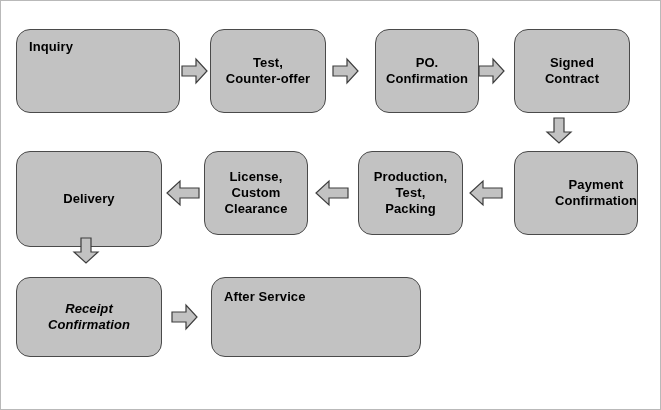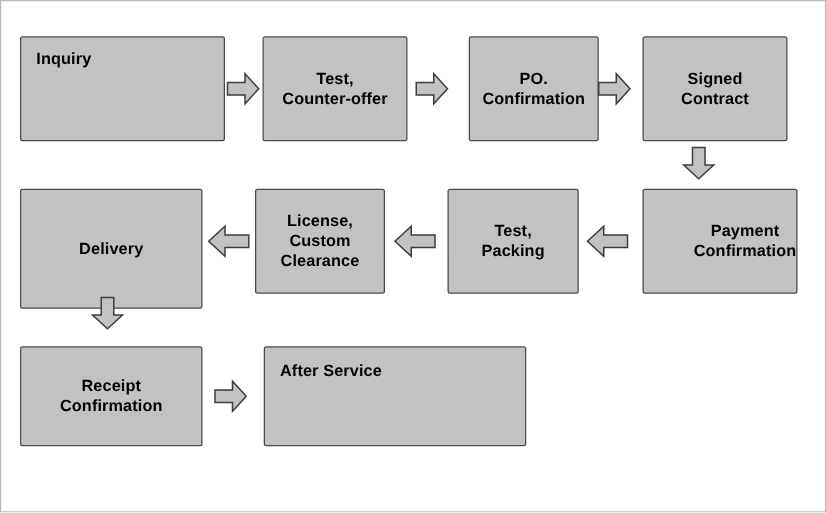--- a/index.html
+++ b/index.html
@@ -14,21 +14,21 @@
     background: #ffffff;
     border: 1px solid #b9b9b9;
     box-sizing: border-box;
     overflow: hidden;
     font-family: "Liberation Sans", sans-serif;
   }
   .node {
     position: absolute;
     background: #c2c2c2;
     border: 1px solid #4a4a4a;
-    border-radius: 2px;
+    border-radius: 14px;
     box-sizing: border-box;
     display: flex;
     flex-direction: column;
     justify-content: center;
     color: #000000;
   }
   .node.center {
     align-items: center;
     text-align: center;
   }
@@ -122,20 +122,21 @@
     <div class="node-title">Confirmation</div>
   </div>
 
   <div class="arrow" style="left:468px; top:179px; width:34px; height:26px;">
     <svg width="34" height="26" viewBox="0 0 34 26" aria-hidden="true">
       <polygon points="33,8 14,8 14,1 1,13 14,25 14,18 33,18"></polygon>
     </svg>
   </div>
 
   <div class="node center" style="left:357px; top:150px; width:105px; height:84px;">
+    <div class="node-title">Production,</div>
     <div class="node-title">Test,</div>
     <div class="node-title">Packing</div>
   </div>
 
   <div class="arrow" style="left:314px; top:179px; width:34px; height:26px;">
     <svg width="34" height="26" viewBox="0 0 34 26" aria-hidden="true">
       <polygon points="33,8 14,8 14,1 1,13 14,25 14,18 33,18"></polygon>
     </svg>
   </div>
 
@@ -154,21 +155,21 @@
   <div class="node center" style="left:15px; top:150px; width:146px; height:96px;">
     <div class="node-title">Delivery</div>
   </div>
 
   <div class="arrow" style="left:72px; top:236px; width:26px; height:27px;">
     <svg width="26" height="27" viewBox="0 0 26 27" aria-hidden="true">
       <polygon points="8,1 18,1 18,15 25,15 13,26 1,15 8,15"></polygon>
     </svg>
   </div>
 
-  <div class="node center" style="left:15px; top:276px; width:146px; height:80px;">
+  <div class="node center" style="left:15px; top:276px; width:146px; height:80px;font-style:italic;">
     <div class="node-title">Receipt</div>
     <div class="node-title">Confirmation</div>
   </div>
 
   <div class="arrow" style="left:170px; top:303px; width:27px; height:26px;">
     <svg width="27" height="26" viewBox="0 0 27 26" aria-hidden="true">
       <polygon points="1,8 15,8 15,1 26,13 15,25 15,18 1,18"></polygon>
     </svg>
   </div>
 

